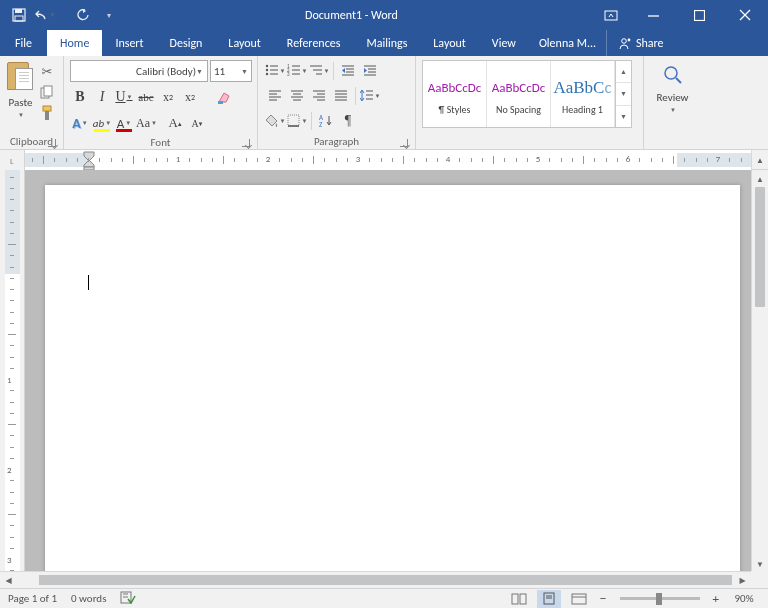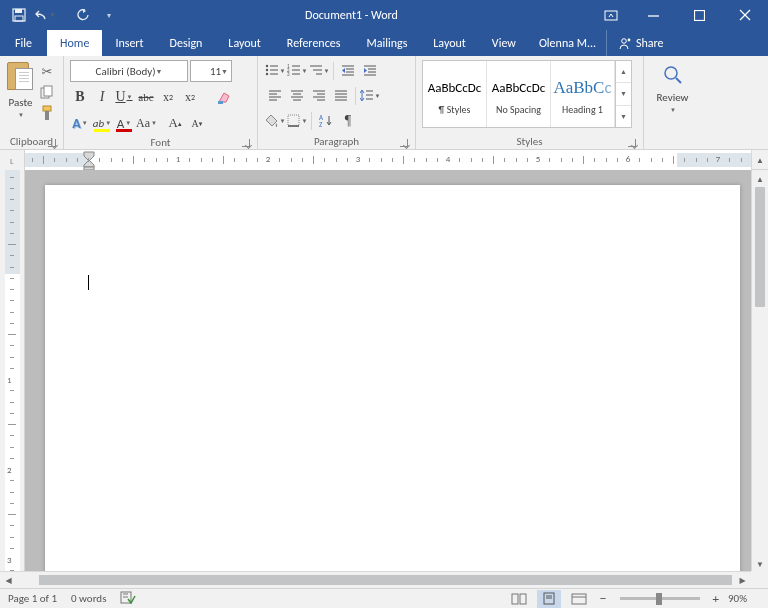--- a/index.html
+++ b/index.html
@@ -32,40 +32,40 @@
 .paste-btn{width:36px;display:flex;flex-direction:column;align-items:center;gap:2px;padding-top:2px}
 .paste-icon{width:28px;height:32px;position:relative}
 .clipboard-back{width:22px;height:28px;background:#d9b36c;border:1px solid #b0884a;border-radius:2px 2px 0 0;position:absolute;top:0;left:0}
 .clipboard-paper{width:18px;height:22px;background:#fff;border:1px solid #999;position:absolute;top:6px;left:8px}
 .clipboard-paper::before{content:"";position:absolute;top:3px;left:3px;right:3px;height:1px;background:#ccc;box-shadow:0 3px 0 #ccc,0 6px 0 #ccc,0 9px 0 #ccc}
 .clip-side{display:flex;flex-direction:column;gap:3px;padding-top:2px}
 .clip-icon{width:20px;height:18px;display:flex;align-items:center;justify-content:center;font-size:13px;color:#666}
 .font-grp{width:194px}
 .font-body{display:flex;flex-direction:column;gap:4px;padding:2px}
 .fontrow1{display:flex;gap:2px;align-items:center}
-.font-select{width:118px;height:22px;background:#fff;border:1px solid #ababab;font-size:11px;padding:0 12px;display:flex;align-items:center;justify-content:center}
-.size-select{width:42px;height:22px;background:#fff;border:1px solid #ababab;font-size:11px;padding:0 3px;display:flex;align-items:center;justify-content:flex-end}
+.font-select{width:138px;height:22px;background:#fff;border:1px solid #ababab;font-size:11px;padding:0 4px;display:flex;align-items:center;justify-content:flex-end}
+.size-select{width:42px;height:22px;background:#fff;border:1px solid #ababab;font-size:11px;padding:0 3px;display:flex;align-items:center;justify-content:space-between}
 .dd-ar{font-size:7px;color:#666}
 .fontrow2{display:flex;gap:2px;align-items:center}
 .fbtn{min-width:20px;height:22px;display:flex;align-items:center;justify-content:center;font-family:'Times New Roman',serif;position:relative}
 .bold{font-weight:bold;font-size:14px}
 .italic{font-style:italic;font-size:14px}
 .uline{text-decoration:underline;font-size:14px}
 .strike{text-decoration:line-through;font-size:11px}
 .subsup{font-size:12px}
 .subsup sub,.subsup sup{font-size:8px}
 .fontrow3{display:flex;gap:2px;align-items:center}
 .color-ul{width:16px;height:3px;position:absolute;bottom:2px;left:2px}
 .para-grp{width:158px}
 .pbtn{width:22px;height:22px;display:flex;align-items:center;justify-content:center;position:relative}
 .pbtn svg{width:14px;height:14px}
 .styles-grp{width:228px}
 .style-gallery{display:flex;border:1px solid #c7c7c7;background:#fff;height:68px;margin:2px}
 .style-item{width:64px;border-right:1px solid #e4e4e4;display:flex;flex-direction:column;align-items:center;justify-content:center;padding:2px;font-size:10px}
-.style-preview{font-size:13px;color:#000000;height:30px;display:flex;align-items:center;font-family:Calibri}
+.style-preview{font-size:13px;color:#a21caf;height:30px;display:flex;align-items:center;font-family:Calibri}
 .style-preview.heading{color:#2e74b5;font-size:17px;font-family:'Calibri Light'}
 .style-name{font-size:10px;color:#444;text-align:center}
 .style-more{width:16px;display:flex;flex-direction:column;border-left:1px solid #c7c7c7}
 .style-more div{flex:1;display:flex;align-items:center;justify-content:center;font-size:7px;color:#666;border-bottom:1px solid #e4e4e4}
 .editing-grp{width:57px}
 .edit-body{display:flex;flex-direction:column;align-items:center;padding-top:6px;gap:2px}
 .ruler-area{height:20px;background:#fff;display:flex;border-bottom:1px solid #d4d4d4;position:relative}
 .ruler-corner{width:25px;height:20px;background:#f1f1f1;border-right:1px solid #d4d4d4;display:flex;align-items:center;justify-content:center;font-size:9px;color:#888}
 .hruler{flex:1;height:20px;position:relative;background:#fff;overflow:hidden}
 .hruler-margin{position:absolute;top:3px;height:14px;background:#dde4ea}
@@ -405,24 +405,20 @@
           <div class="style-preview heading">AaBbC<span style="opacity:.6">c</span></div>
           <div class="style-name">Heading 1</div>
         </div>
         <div class="style-more">
             <div>▲</div>
             <div>▼</div>
             <div style="border:none">▼</div>
           </div>
       </div>
     </div>
-    <div class="group-label">
-        <span>Styles</span>
-        <div class="launcher"></div>
-      </div>
   </div>
 
   <div class="group editing-grp" style="border-right:none">
     <div class="group-body edit-body">
       <div><svg width="22" height="22">
             <circle cx="9" cy="9" r="6" fill="none" stroke="#4472c4" stroke-width="1.5"></circle>
             <line x1="14" y1="14" x2="19" y2="19" stroke="#4472c4" stroke-width="2"></line>
           </svg></div>
       <span style="font-size:11px">Review</span>
       <span class="tiny-dd">▼</span>
@@ -599,15 +595,15 @@
         <svg width="16" height="12">
           <rect x="1" y="1" width="14" height="10" fill="none" stroke="#777"></rect>
           <line x1="1" y1="4" x2="15" y2="4" stroke="#777"></line>
         </svg>
       </div>
     <span style="font-size:14px;padding:0 3px">−</span>
     <div class="zoom-slider">
         <div class="zoom-thumb"></div>
       </div>
     <span style="font-size:13px;padding:0 3px">+</span>
-    <span style="min-width:32px;text-align:left">90%</span>
+    <span style="min-width:32px;text-align:center">90%</span>
   </div>
 </div>
 
 </body></html>

